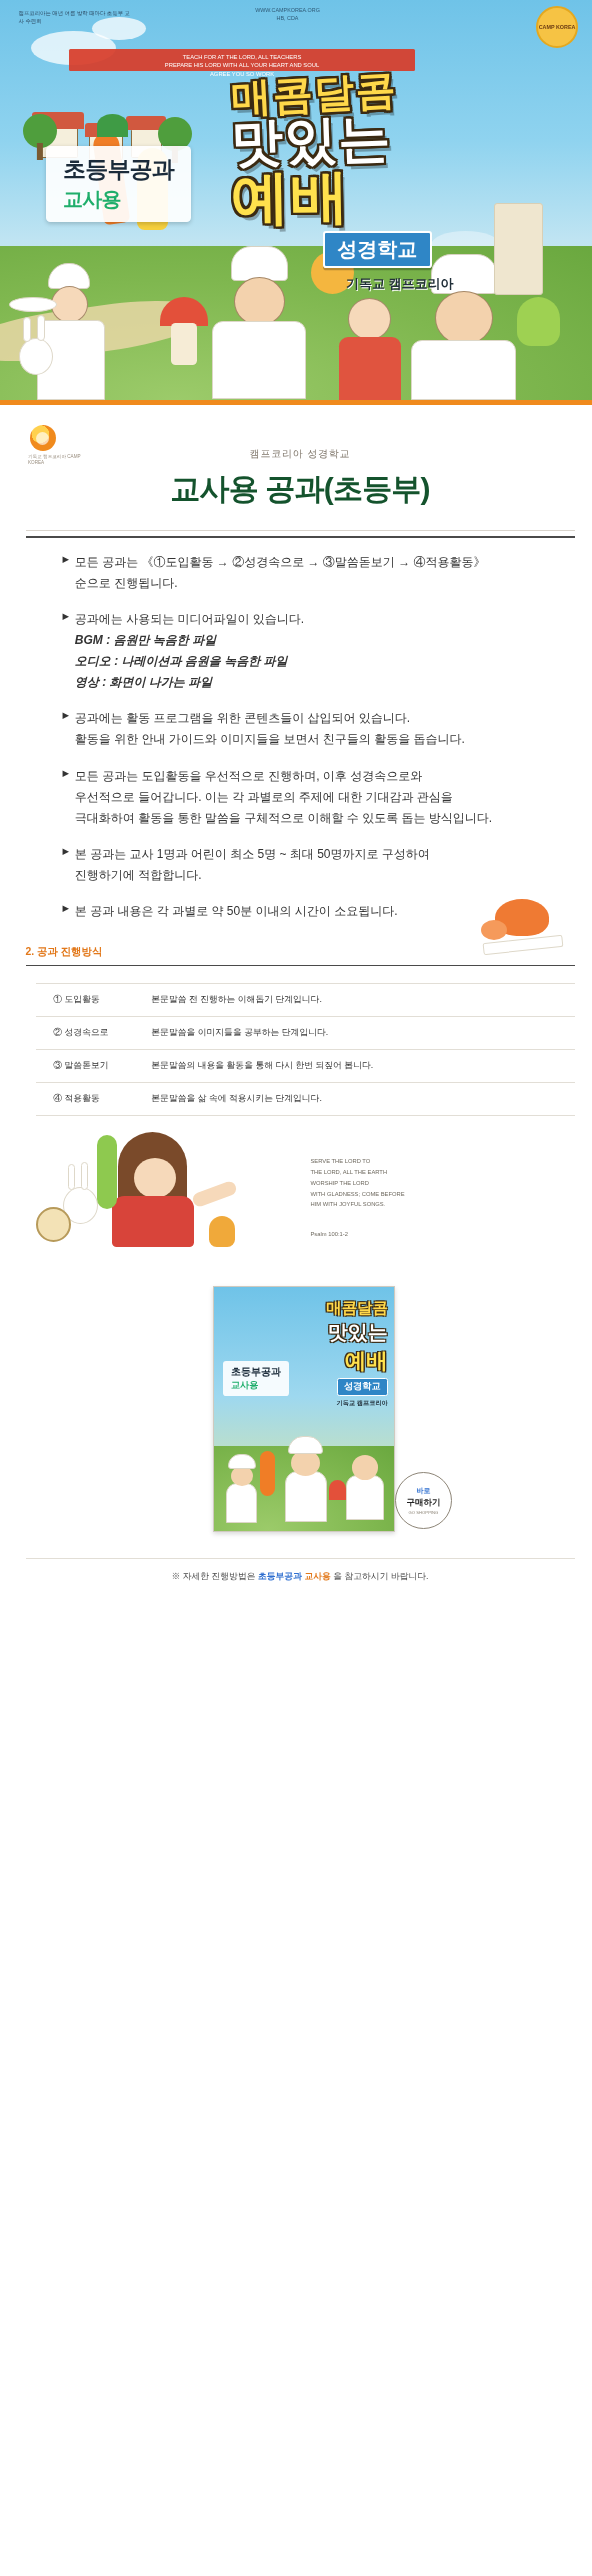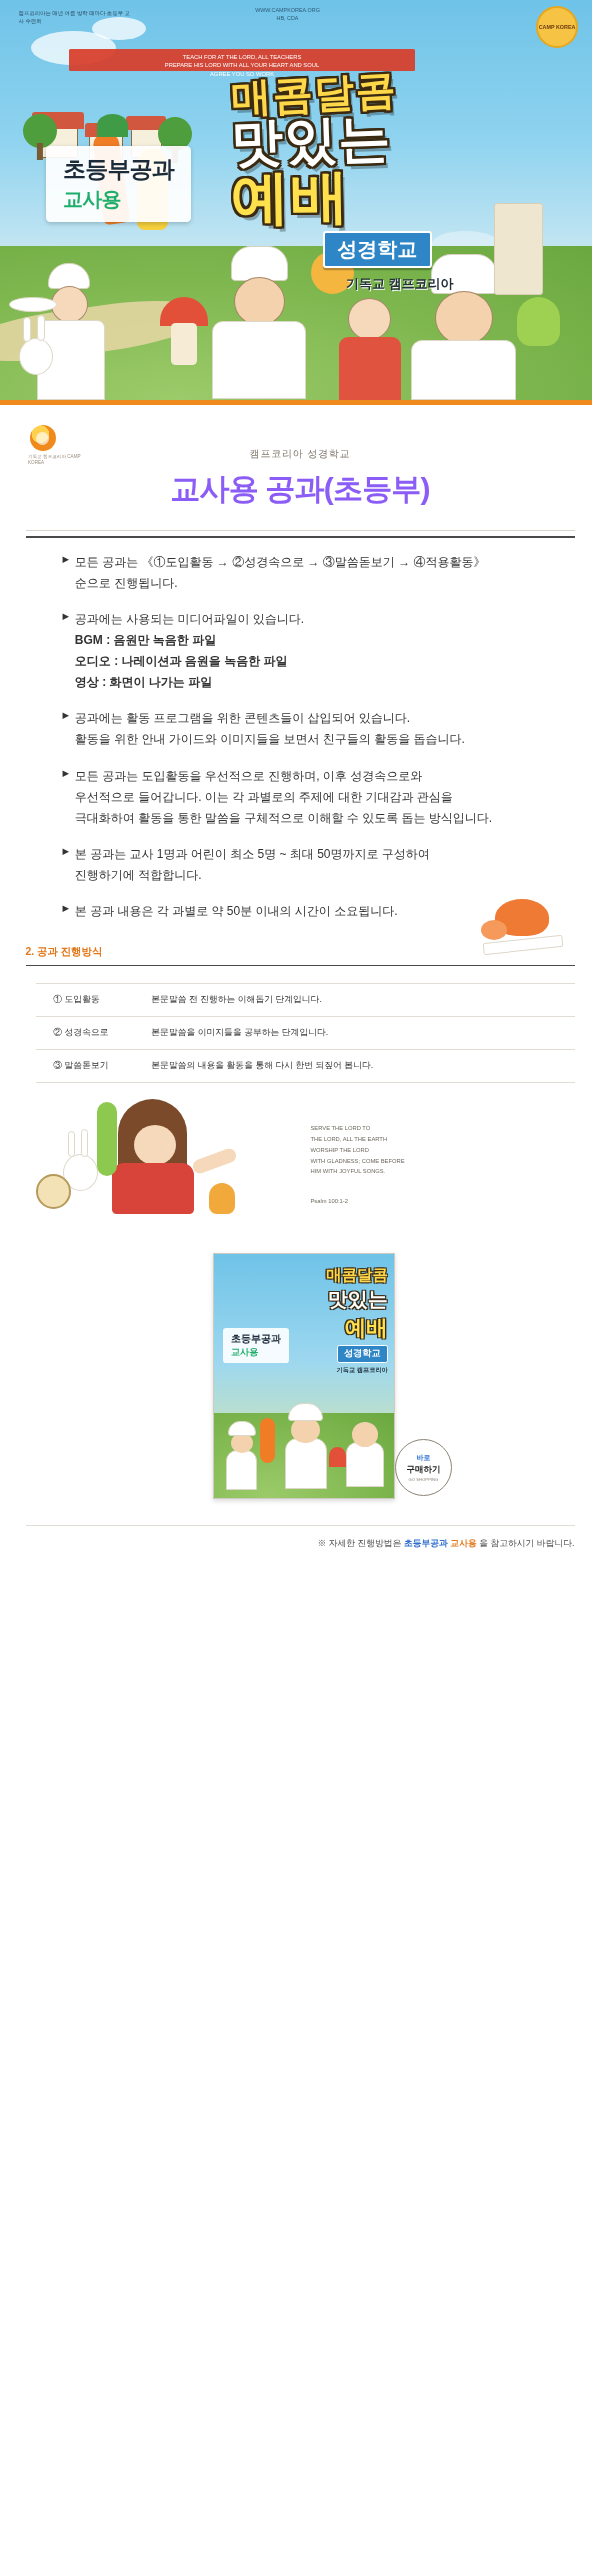--- a/index.html
+++ b/index.html
@@ -173,21 +173,21 @@
     text-align: center;
     font-size: 10px;
     color: #7d7468;
     margin-top: -18.5px;
     letter-spacing: 0.8px;
   }
   .main-title {
     text-align: center;
     font-size: 30px;
     font-weight: bold;
-    color: #8b5cf6;
+    color: #14532d;
     margin-top: 7.7px;
     letter-spacing: -0.8px;
   }
   .title-rule {
     width: 549px; height: 0.8px; background: #d9d4cc;
     margin: 20px auto 0;
   }
 
   .section { width: 549px; margin: 0 auto; }
   .section-head {
@@ -199,21 +199,21 @@
   .section-head.orange { color: #e2781a; }
   .section-rule {
     width: 100%; height: 1.5px; background: #4a4a4a; margin-top: 5.4px;
   }
 
   .bullets { margin-top: 14px; padding-left: 37px; }
   .bullet { display: flex; margin-bottom: 15.4px; }
   .bullet-mark { width: 12.3px; flex: 0 0 12.3px; color: #333; font-size: 8.5px; line-height: 1.75; }
   .bullet-body { font-size: 12px; line-height: 1.75; color: #333; }
   .bullet-body .sub { display: block; }
-  .b { font-weight: bold; }
+  .b { font-weight: bold; font-style: italic; }
   .orange { color: #e2781a; font-weight: bold; }
 
   
   .steps { margin-top: 17px; padding-left: 10.8px; }
   .step-row {
     display: flex;
     align-items: flex-start;
     padding: 10px 0;
     border-bottom: 0.8px solid #e2ded6;
     font-size: 8.8px;
@@ -269,21 +269,21 @@
     text-align: center;
   }
   .buy-1 { font-size: 7px; color: #2f6fd0; font-weight: bold; }
   .buy-2 { font-size: 8.5px; color: #222; font-weight: bold; margin-top: 0.8px; }
   .buy-3 { font-size: 4.2px; color: #8d8577; margin-top: 1.5px; }
 
   .footer-note {
     width: 549px; margin: 26px auto 0;
     padding-top: 12.3px;
     border-top: 0.8px solid #e2ded6;
-    text-align: right;
+    text-align: center;
     font-size: 8.8px;
     color: #4a4a4a;
     padding-bottom: 20px;
   }
   .footer-note .hl { color: #2f6fd0; font-weight: bold; }
   .footer-note .hl2 { color: #e2781a; font-weight: bold; }
 
   
   .mascot {
     position: absolute; border-radius: 50%;
@@ -463,20 +463,24 @@
           <div class="step-desc">본문말씀 전 진행하는 이해돕기 단계입니다.</div>
         </div>
         <div class="step-row">
           <div class="step-num">② 성경속으로</div>
           <div class="step-desc">본문말씀을 이미지들을 공부하는 단계입니다.</div>
         </div>
         <div class="step-row">
           <div class="step-num">③ 말씀돋보기</div>
           <div class="step-desc">본문말씀의 내용을 활동을 통해 다시 한번 되짚어 봅니다.</div>
         </div>
+        <div class="step-row">
+          <div class="step-num">④ 적용활동</div>
+          <div class="step-desc">본문말씀을 삶 속에 적용시키는 단계입니다.</div>
+        </div>
       </div>
     </div>
 
     <div class="verse-block">
 
       <div style="position:absolute; left:92px; top:15.4px; width:69px; height:85px; background:#7a4a2a; border-radius:35px 35px 15.4px 15.4px;"></div>
       <div style="position:absolute; left:108px; top:42px; width:42px; height:40px; background:#f6d9ba; border-radius:50%;"></div>
       <div style="position:absolute; left:86px; top:80px; width:82px; height:51px; background:#d8443a; border-radius:12.3px 12.3px 4.6px 4.6px;"></div>
       <div style="position:absolute; left:166px; top:71px; width:45px; height:14px; background:#f6d9ba; border-radius:7px; transform:rotate(-20deg);"></div>
 

